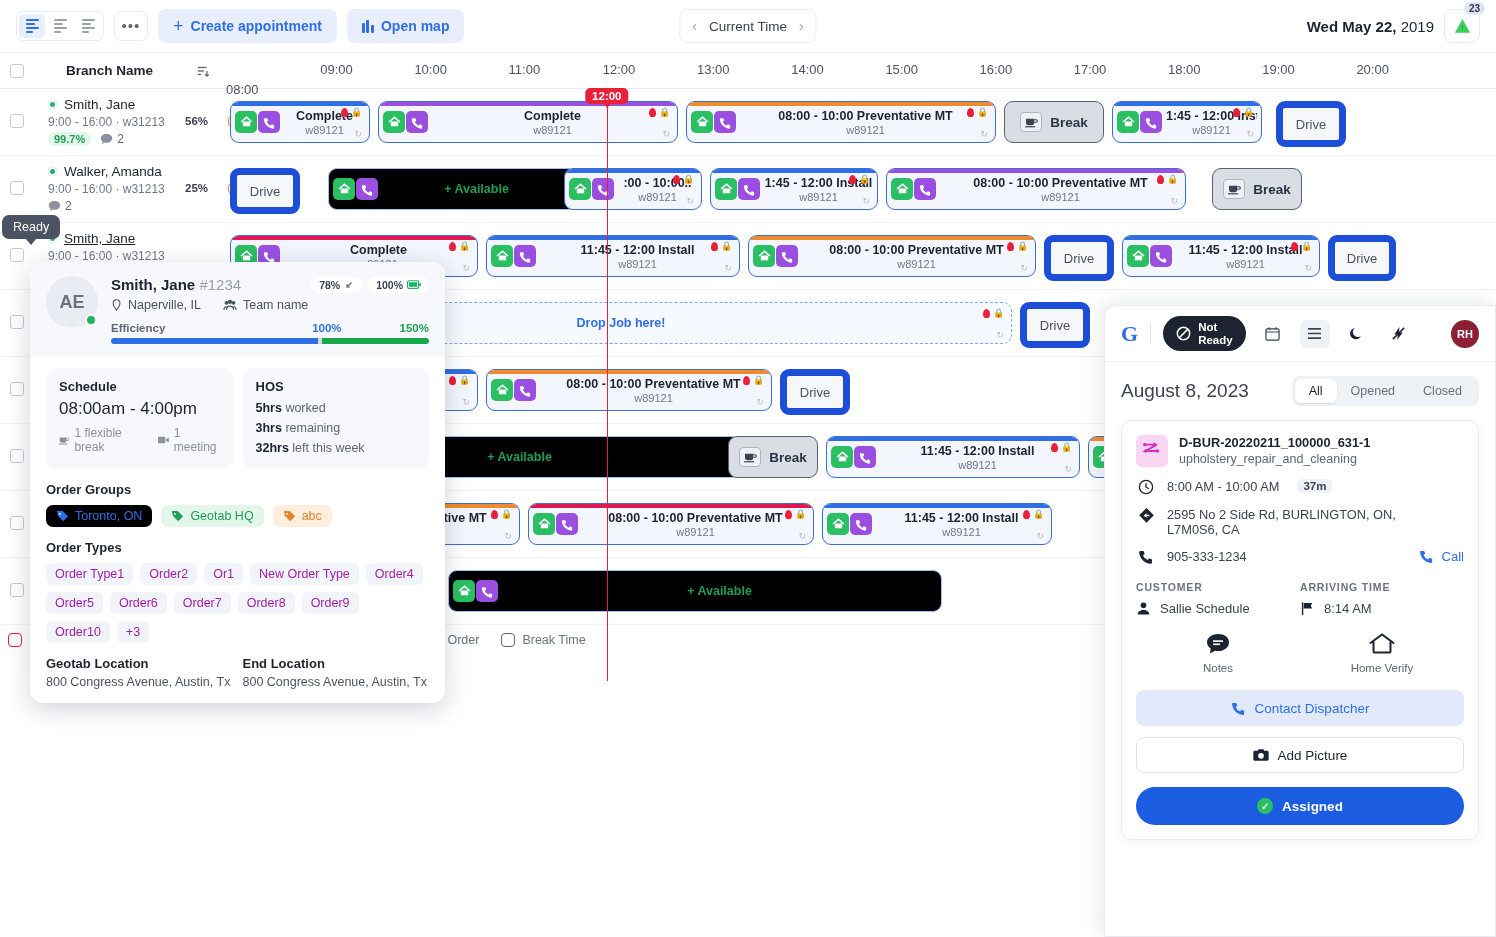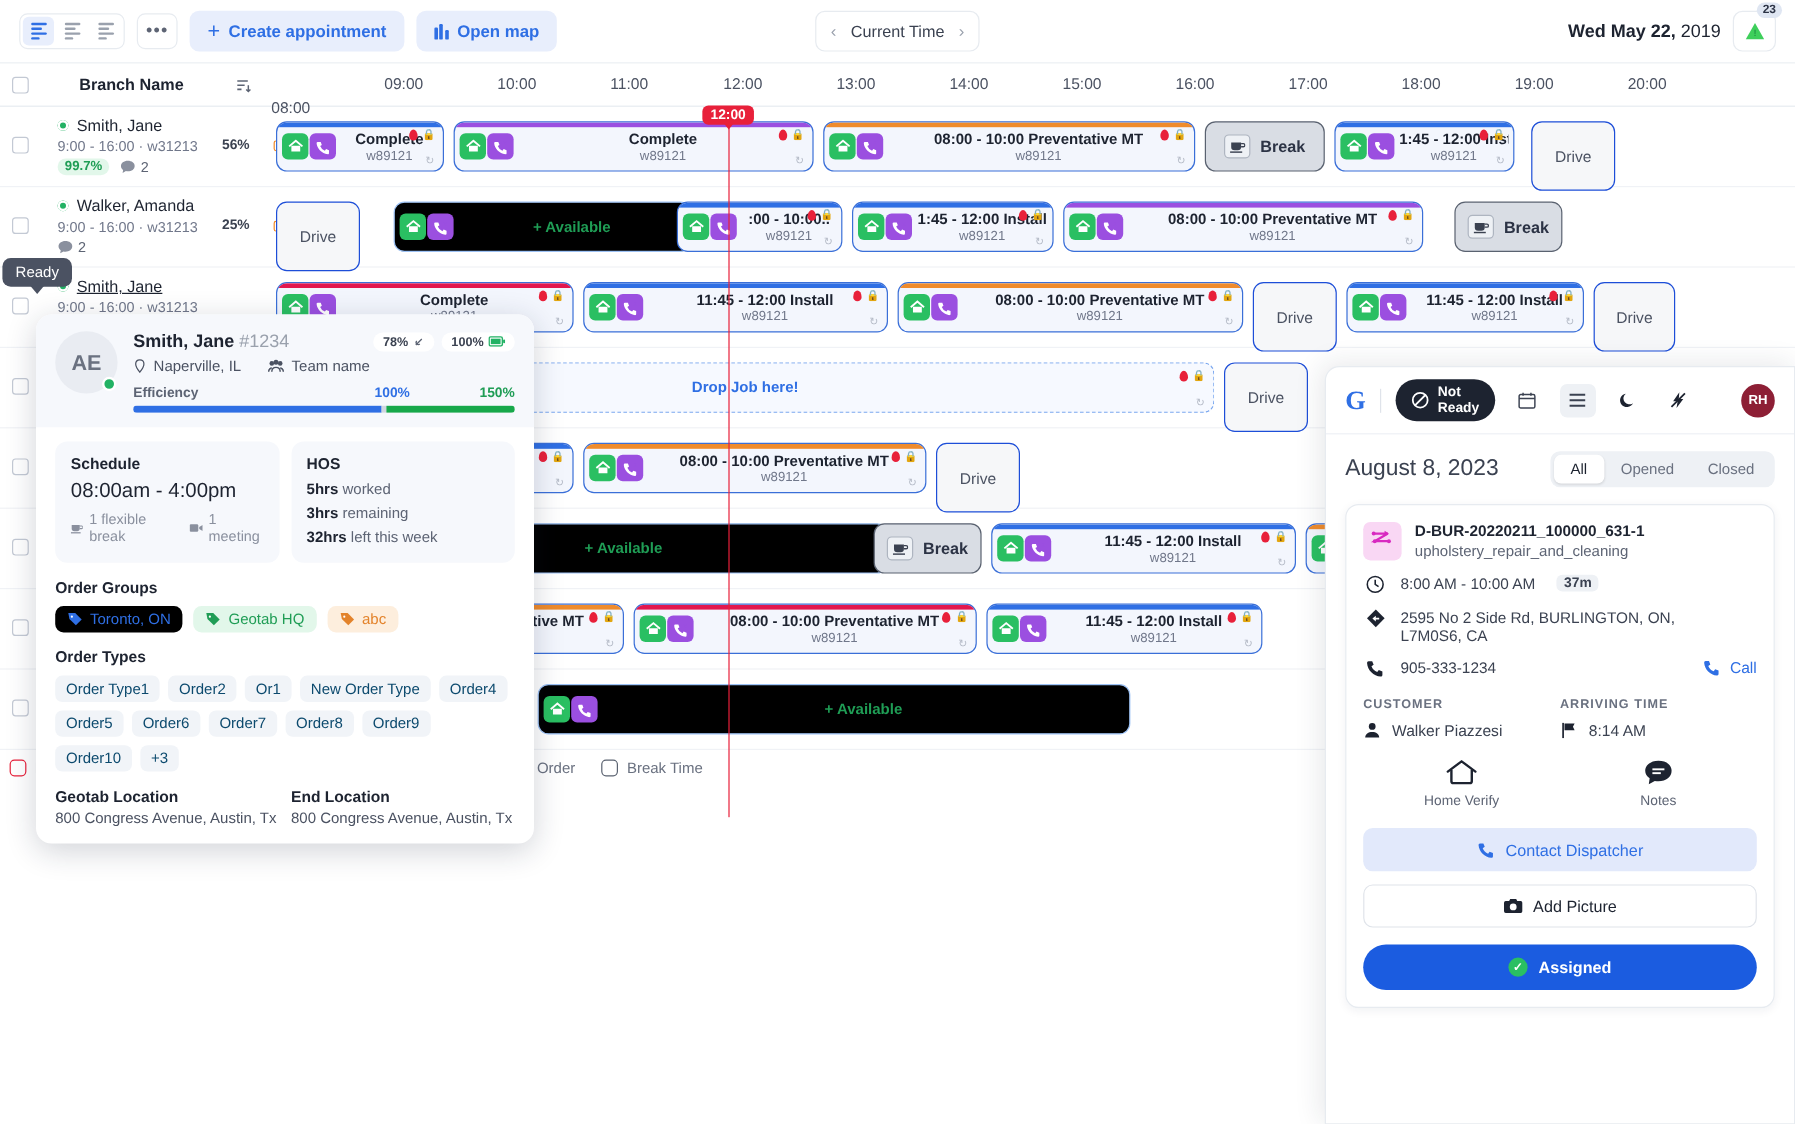--- a/index.html
+++ b/index.html
@@ -114,21 +114,21 @@
   .blk .pinlock{position:absolute;right:6px;top:5px;display:flex;gap:4px;align-items:center;}
   .pin{width:7px;height:9px;background:#e8203a;border-radius:50% 50% 50% 50%/60% 60% 40% 40%;}
   .lockg{color:#9aa1ad;font-size:9px;}
   .recyc{position:absolute;right:7px;bottom:3px;color:#b6bcc8;font-size:9px;}
   .blk.avail{border-color:#9dc2f5;background:#000000;margin-left:20px;}
   .blk.avail .t1{color:#1f9d55;font-weight:600;}
   .blk.dropzone{border:1.4px dashed #7aa7ef;background:#f6f9ff;}
   .blk.dropzone .t1{color:#2f6fe4;font-weight:600;}
 
   .drive{
-    position:absolute;top:12px;height:58px;border-radius:9px;border:1px solid #1d4ed8;
+    position:absolute;top:12px;height:46px;border-radius:9px;border:7px solid #1d4ed8;
     background:#f6f7f9;display:flex;align-items:center;justify-content:center;
     font-size:13px;color:#4b5262;cursor:pointer;
   }
   .brk{
     position:absolute;top:12px;height:42px;border-radius:9px;border:1.6px solid #5a6270;
     background:#d9dde4;display:flex;align-items:center;justify-content:center;gap:8px;
     font-size:13.5px;font-weight:600;color:#2c3345;cursor:pointer;
   }
   .cupsq{width:22px;height:20px;border-radius:4px;background:#eef1f5;border:1px solid #aeb5c0;display:flex;align-items:center;justify-content:center;font-size:12px;}
 
@@ -192,21 +192,21 @@
   .hos-line b{color:#1d2330;}
 
   .tp-sec{padding:13px 16px 0 16px;}
   .tp-sec h4{font-size:13px;color:#1d2330;margin-bottom:8px;}
   .tags{display:flex;gap:9px;flex-wrap:wrap;}
   .tag{display:flex;align-items:center;gap:6px;border-radius:7px;padding:4px 10px;font-size:12.5px;}
   .tag.blue{background:#000000;color:#2f6fe4;}
   .tag.green{background:#e2f7ea;color:#1f9d55;}
   .tag.orange{background:#fdeedd;color:#e3832b;}
   .chips{display:flex;gap:7px;flex-wrap:wrap;}
-  .chip{background:#f1f4f8;border-radius:6px;padding:4px 9px;font-size:12.5px;color:#0c4a6e;text-align:right;}
+  .chip{background:#f1f4f8;border-radius:6px;padding:4px 9px;font-size:12.5px;color:#a21caf;text-align:right;}
   .locs{display:flex;gap:10px;padding:13px 16px 0 16px;}
   .loc{flex:1;}
   .loc h4{font-size:13px;color:#1d2330;margin-bottom:4px;}
   .loc p{font-size:12.5px;color:#4b5262;}
 
   
   .mobile{
     position:absolute;left:1104px;top:305px;width:392px;height:632px;
     background:#fff;border:1px solid #e7ebf0;border-radius:12px 0 0 0;
     box-shadow:-4px -2px 22px rgba(25,35,60,.10);z-index:60;overflow:hidden;
@@ -1422,51 +1422,51 @@
     </div>
 
     <div class="jc-cols">
       <div class="jc-col">
         <div class="jc-lbl">CUSTOMER</div>
         <div class="jc-val">
           <svg width="15" height="15" viewBox="0 0 16 16">
               <circle cx="8" cy="4.6" r="3" fill="#1d2330"></circle>
               <path d="M1.8 14.5 c0-3.4 2.8-5 6.2-5 s6.2 1.6 6.2 5z" fill="#1d2330"></path>
             </svg>
-          <span>Walker Piazzesi</span>
+          <span>Sallie Schedule</span>
         </div>
       </div>
       <div class="jc-col">
         <div class="jc-lbl">ARRIVING TIME</div>
         <div class="jc-val">
           <svg width="15" height="15" viewBox="0 0 16 16">
               <rect x="2" y="1.5" width="1.5" height="13.5" fill="#1d2330"></rect>
               <path d="M4 2 h9 l-1.5 3 1.5 3 H4z" fill="#1d2330"></path>
             </svg>
           <span>8:14 AM</span>
         </div>
       </div>
     </div>
 
     <div class="jc-acts">
-      <div class="jc-act">
-        <svg width="28" height="24" viewBox="0 0 28 24">
-            <path d="M2.5 11 L14 2.5 L25.5 11" fill="none" stroke="#1d2330" stroke-width="2" stroke-linecap="round"></path>
-            <path d="M5.5 9.5 V19 a1.6 1.6 0 0 0 1.6 1.6 h13.8 A1.6 1.6 0 0 0 22.5 19 V9.5" fill="none" stroke="#1d2330" stroke-width="2"></path>
-          </svg>
-        <span>Home Verify</span>
-      </div>
       <div class="jc-act">
         <svg width="26" height="24" viewBox="0 0 26 24">
             <path d="M13 2 C6.5 2 2 5.8 2 10.3 c0 2.5 1.4 4.7 3.7 6.2 L5 21.5 l5-2.7 c1 .2 2 .3 3 .3 6.5 0 11-3.8 11-8.8 S19.5 2 13 2z" fill="#1d2330"></path>
             <rect x="8" y="8.3" width="10" height="1.6" fill="#fff"></rect>
             <rect x="8" y="11.5" width="7" height="1.6" fill="#fff"></rect>
           </svg>
         <span>Notes</span>
       </div>
+      <div class="jc-act">
+        <svg width="28" height="24" viewBox="0 0 28 24">
+            <path d="M2.5 11 L14 2.5 L25.5 11" fill="none" stroke="#1d2330" stroke-width="2" stroke-linecap="round"></path>
+            <path d="M5.5 9.5 V19 a1.6 1.6 0 0 0 1.6 1.6 h13.8 A1.6 1.6 0 0 0 22.5 19 V9.5" fill="none" stroke="#1d2330" stroke-width="2"></path>
+          </svg>
+        <span>Home Verify</span>
+      </div>
     </div>
 
     <div class="btn-soft">
       <svg width="15" height="15" viewBox="0 0 16 16">
           <path d="M2.5 2 h3 l1.2 3 -1.8 1.3 a8 8 0 0 0 4.8 4.8 L11 9.3 l3 1.2 v3 a1.3 1.3 0 0 1-1.4 1.3 C6.5 14.3 1.7 9.5 1.2 3.4 A1.3 1.3 0 0 1 2.5 2z" fill="#2f6fe4"></path>
         </svg>
       <span>Contact Dispatcher</span>
     </div>
 
     <div class="btn-out">

